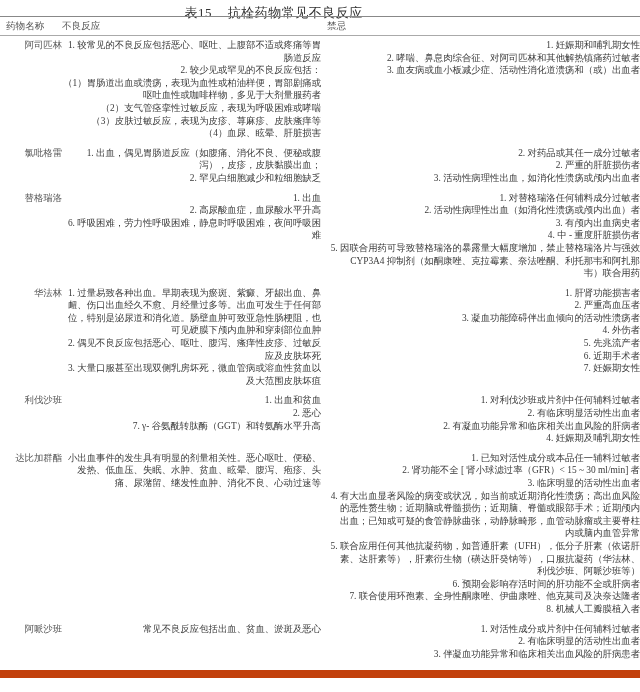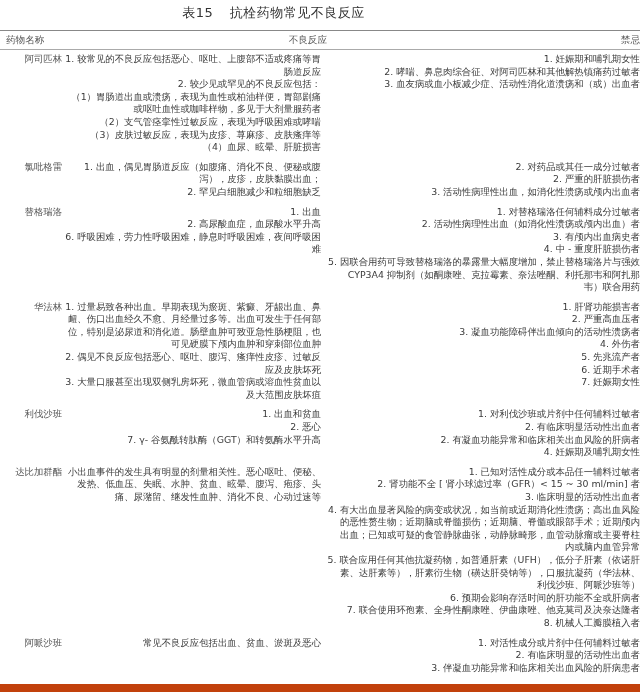--- a/index.html
+++ b/index.html
@@ -1,37 +1,37 @@
 <!DOCTYPE html>
 <html><head>
 <meta charset="utf-8">
 <style>
   html, body { margin: 0; padding: 0; background: #ffffff; }
   body {
     width: 640px; height: 692px; overflow: hidden;
     font-family: "DejaVu Sans", sans-serif;
     color: #3a3a3a;
   }
-  .page { position: relative; width: 547px; height: 692px; }
+  .page { position: relative; width: 547px; height: 692px; font-family: Liberation Serif, serif; }
   .caption {
     text-align: center; font-size: 13px; color: #333; padding-top: 4px; height: 20px;
     letter-spacing: 0.5px;
   }
   .caption .num { margin-right: 12px; }
   table {
-    position: absolute; left: 0; top: 30px; width: 640px;
+    position: absolute; left: 0; top: 16px; width: 640px;
     border-collapse: collapse; table-layout: fixed;
     font-size: 9.4px; line-height: 12.6px;
   }
   thead th {
     font-weight: normal; color: #555; text-align: left;
     border-top: 1.5px solid #888; border-bottom: 1px solid #aaa;
     height: 18px; padding: 0 0 0 0; font-size: 9.6px;
   }
-  thead th.c2, thead th.c3 { text-align: right; margin-top: 20px; }
+  thead th.c2, thead th.c3 { text-align: left; margin-top: 20px; }
   col.c1 { width: 62px; }
   col.c2 { width: 265px; }
   col.c3 { width: 313px; }
   tbody td { vertical-align: top; padding: 3px 0 0 0; text-align: right; }
   tbody td.name { padding-left: 6px; color: #555; }
   tbody td.ar { padding-right: 6px; margin-top: 36px; }
   tbody tr.last td { padding-bottom: 10px; border-bottom: 8px solid #c2410c; }
   .line { display: block; }
   .ci { display: block; padding-left: 12px; text-indent: -12px; }
   tbody tr td { padding-bottom: 4px; }

